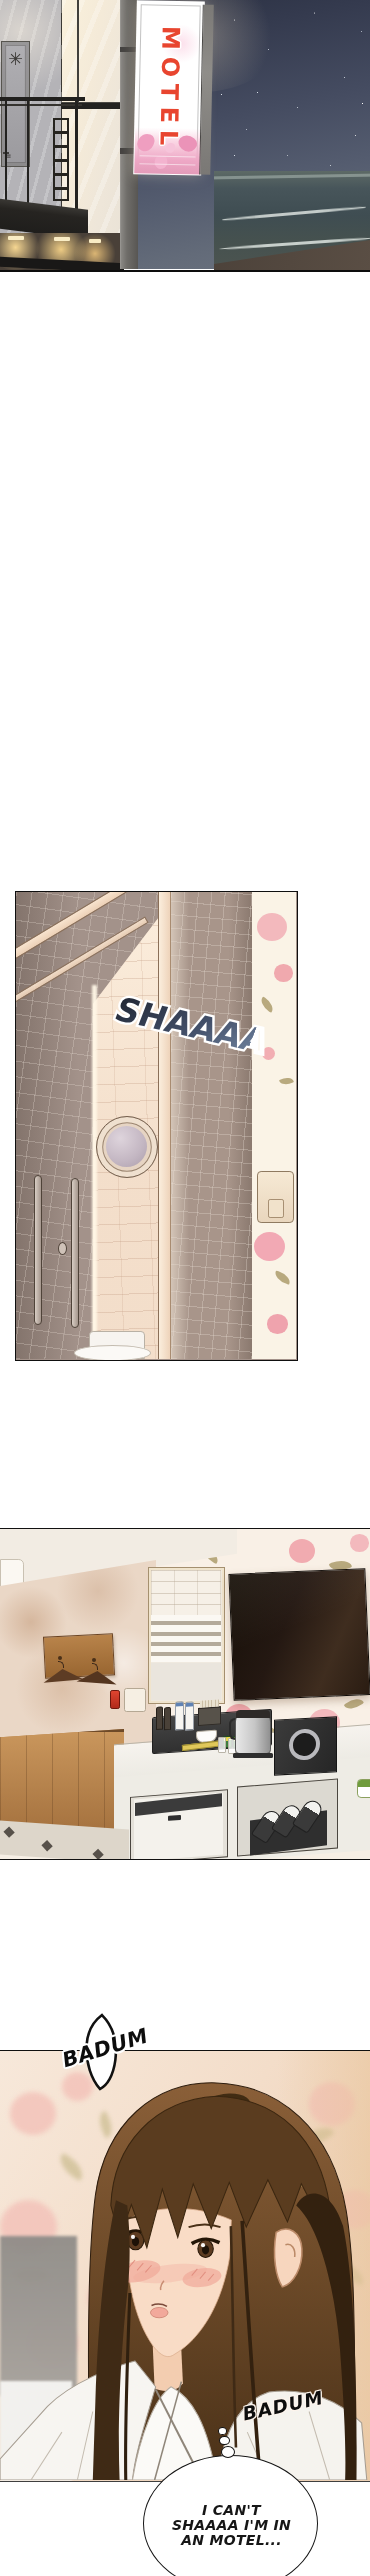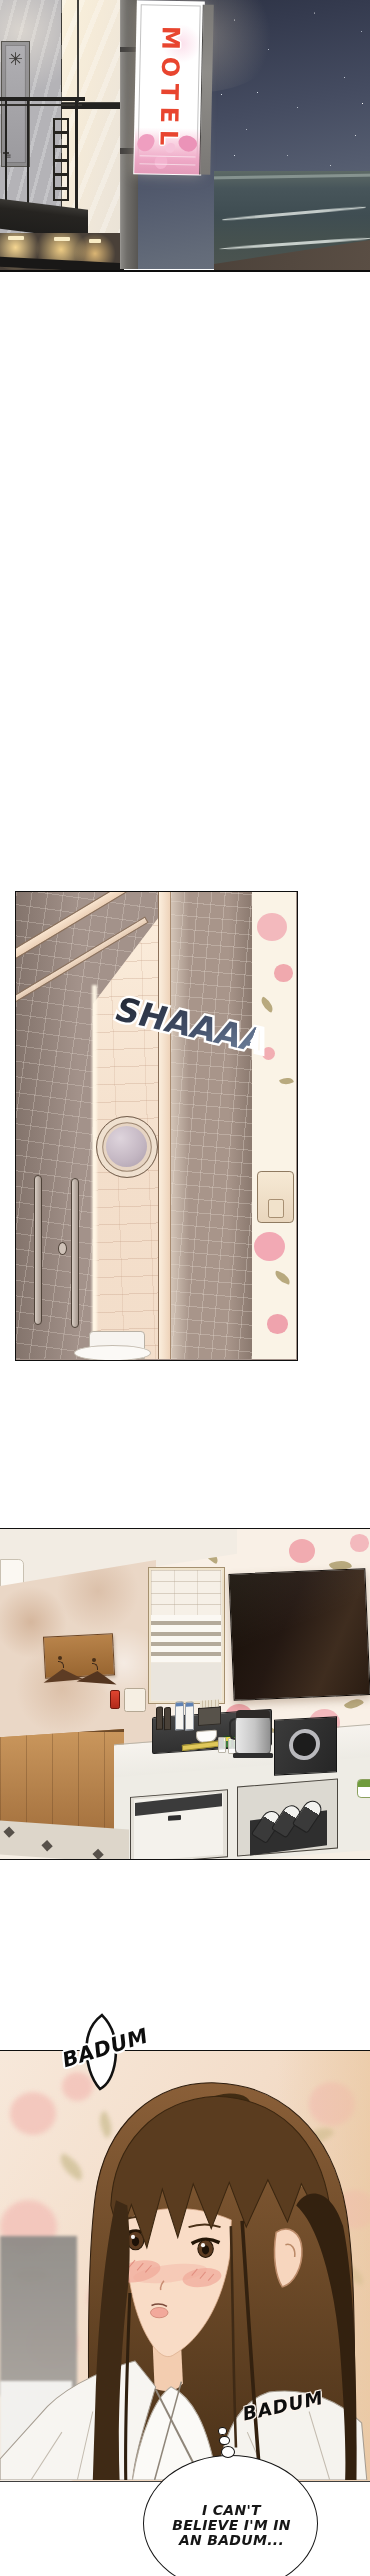--- a/index.html
+++ b/index.html
@@ -473,19 +473,19 @@
   </svg>
   <div class="sfx-badum-top">BADUM</div>
 
   <div class="trail" style="left:218px;top:2427px;width:8.8px;height:7.7px"></div>
   <div class="trail" style="left:219px;top:2436px;width:10.8px;height:9.3px"></div>
   <div class="trail" style="left:221px;top:2446px;width:14.4px;height:12.4px"></div>
 
   <div class="thought-bubble">
     <div class="bubble-text">
       <span class="bubble-line">I CAN'T</span>
-      <span class="bubble-line">BELIEVE I'M IN</span>
-      <span class="bubble-line">AN BADUM...</span>
+      <span class="bubble-line">SHAAAA I'M IN</span>
+      <span class="bubble-line">AN MOTEL...</span>
     </div>
   </div>
 
 </div>
 
 
 </body></html>

